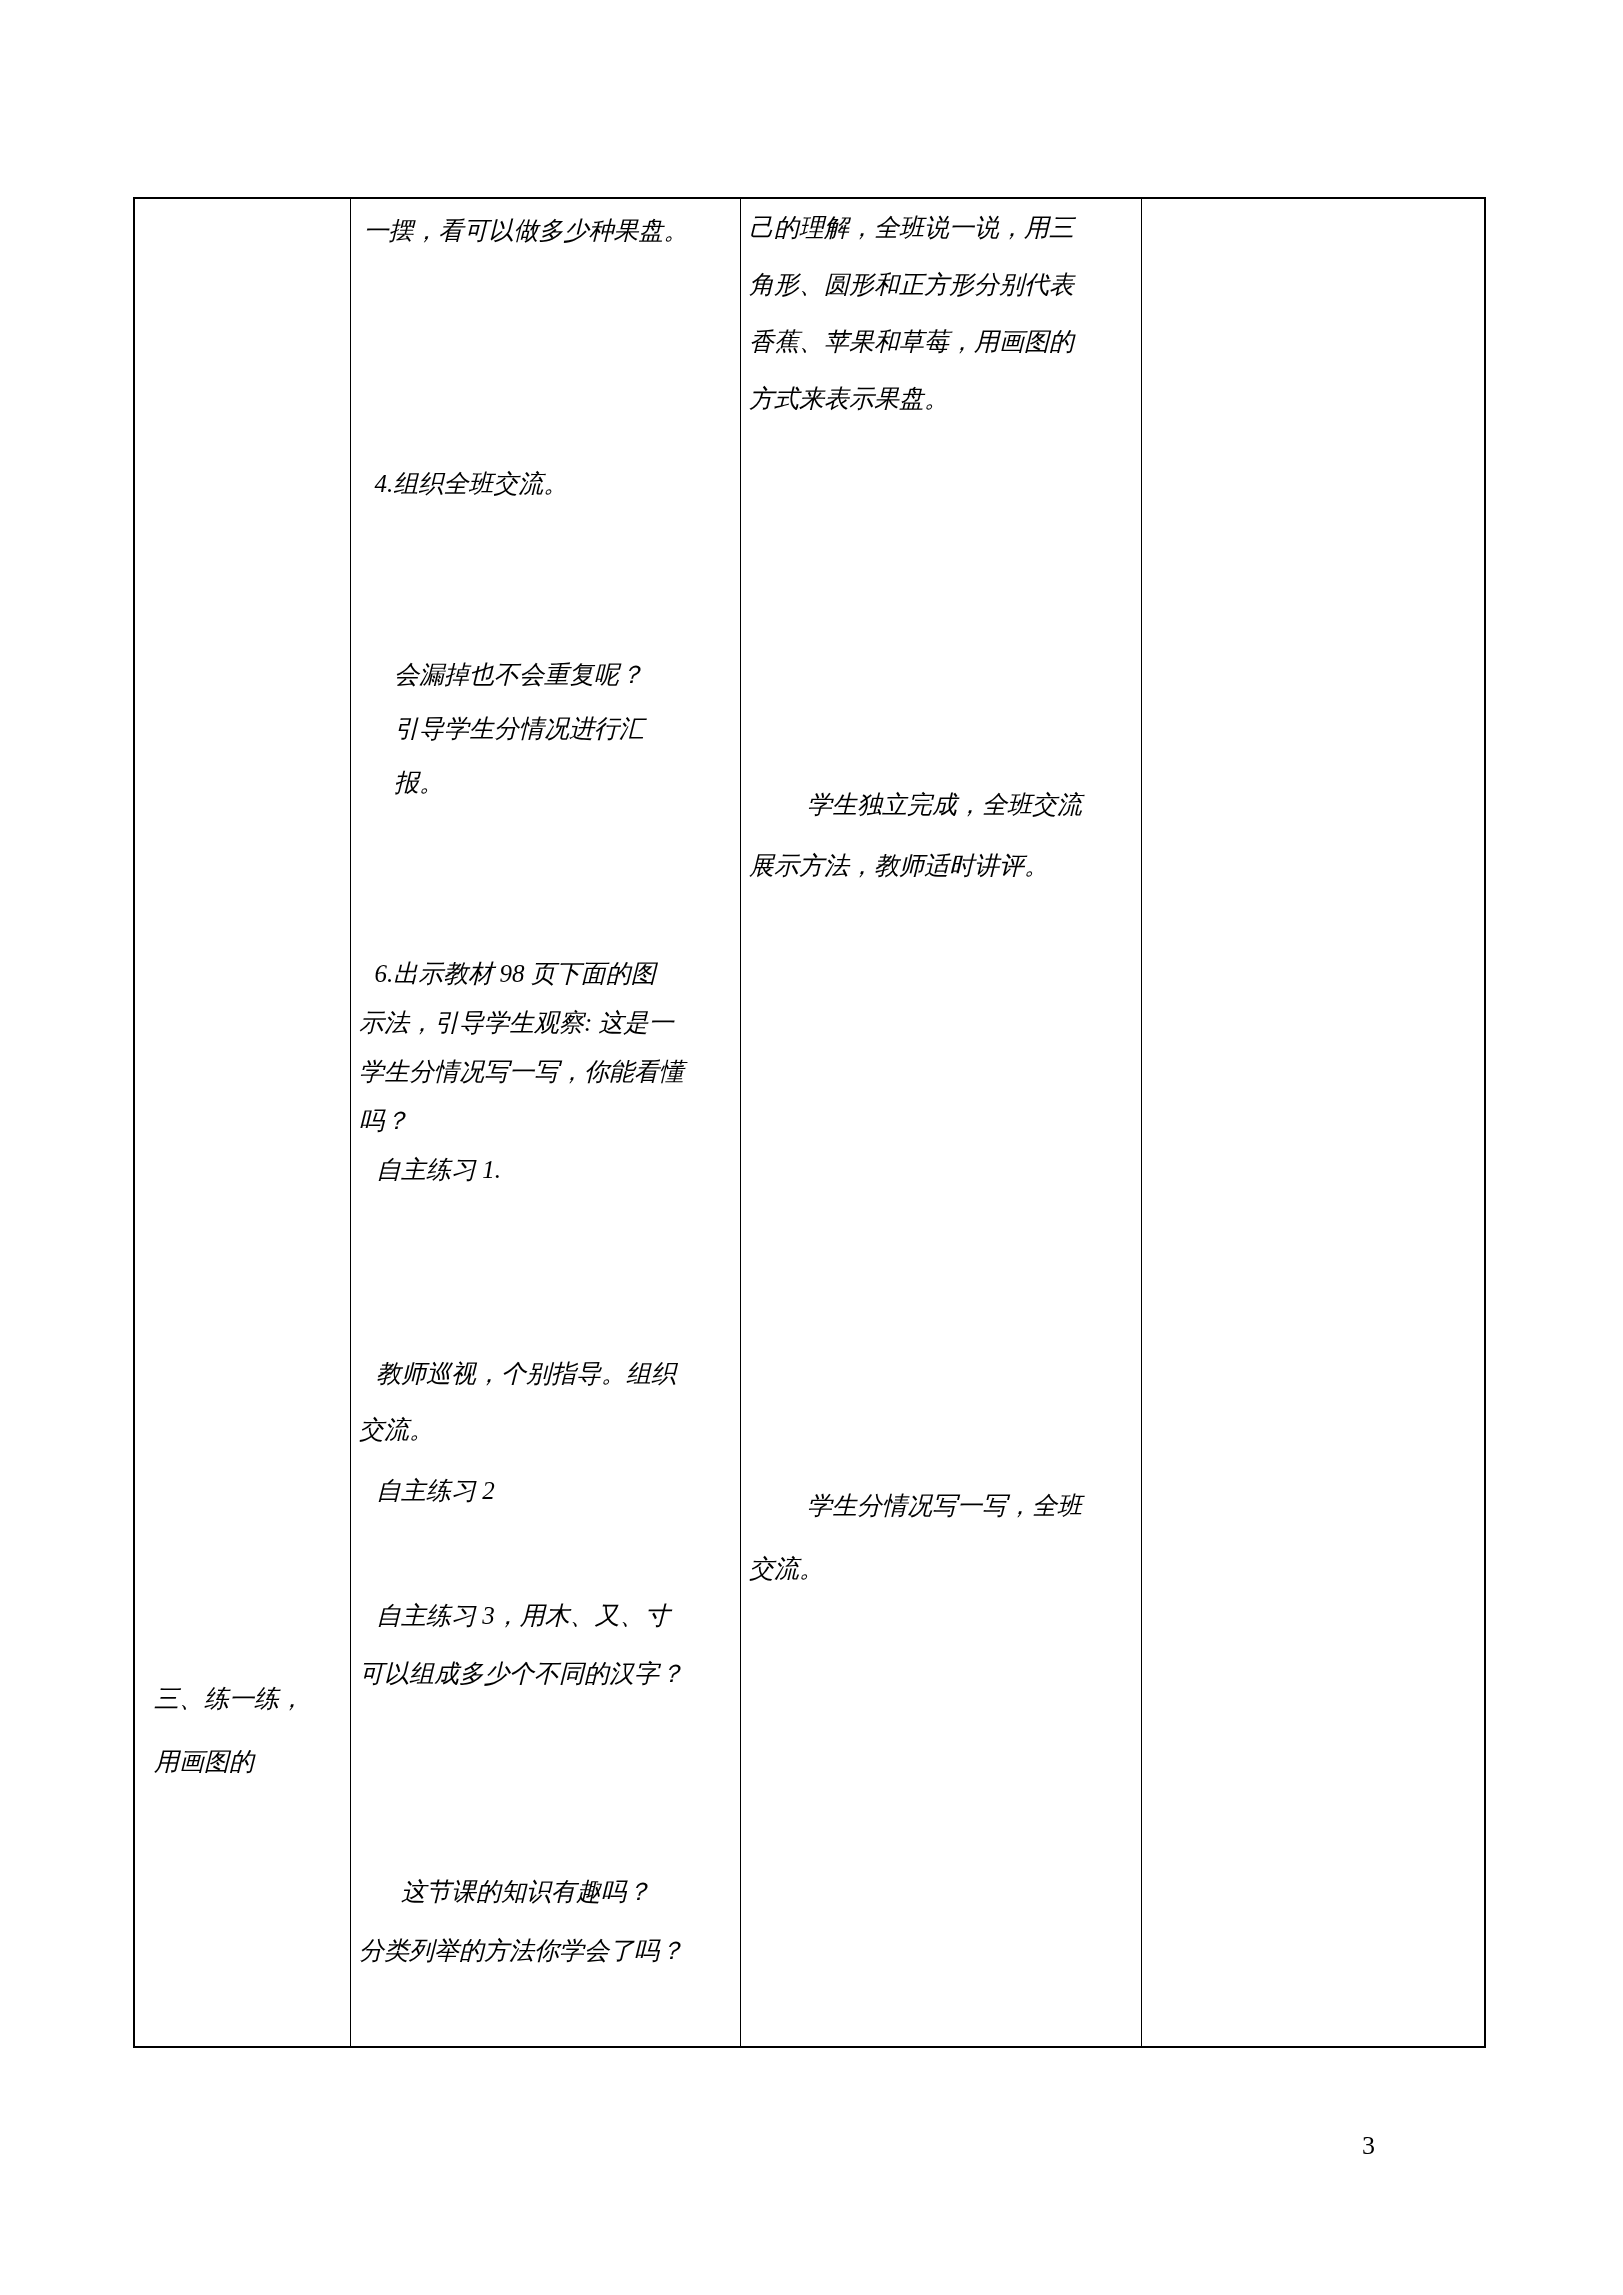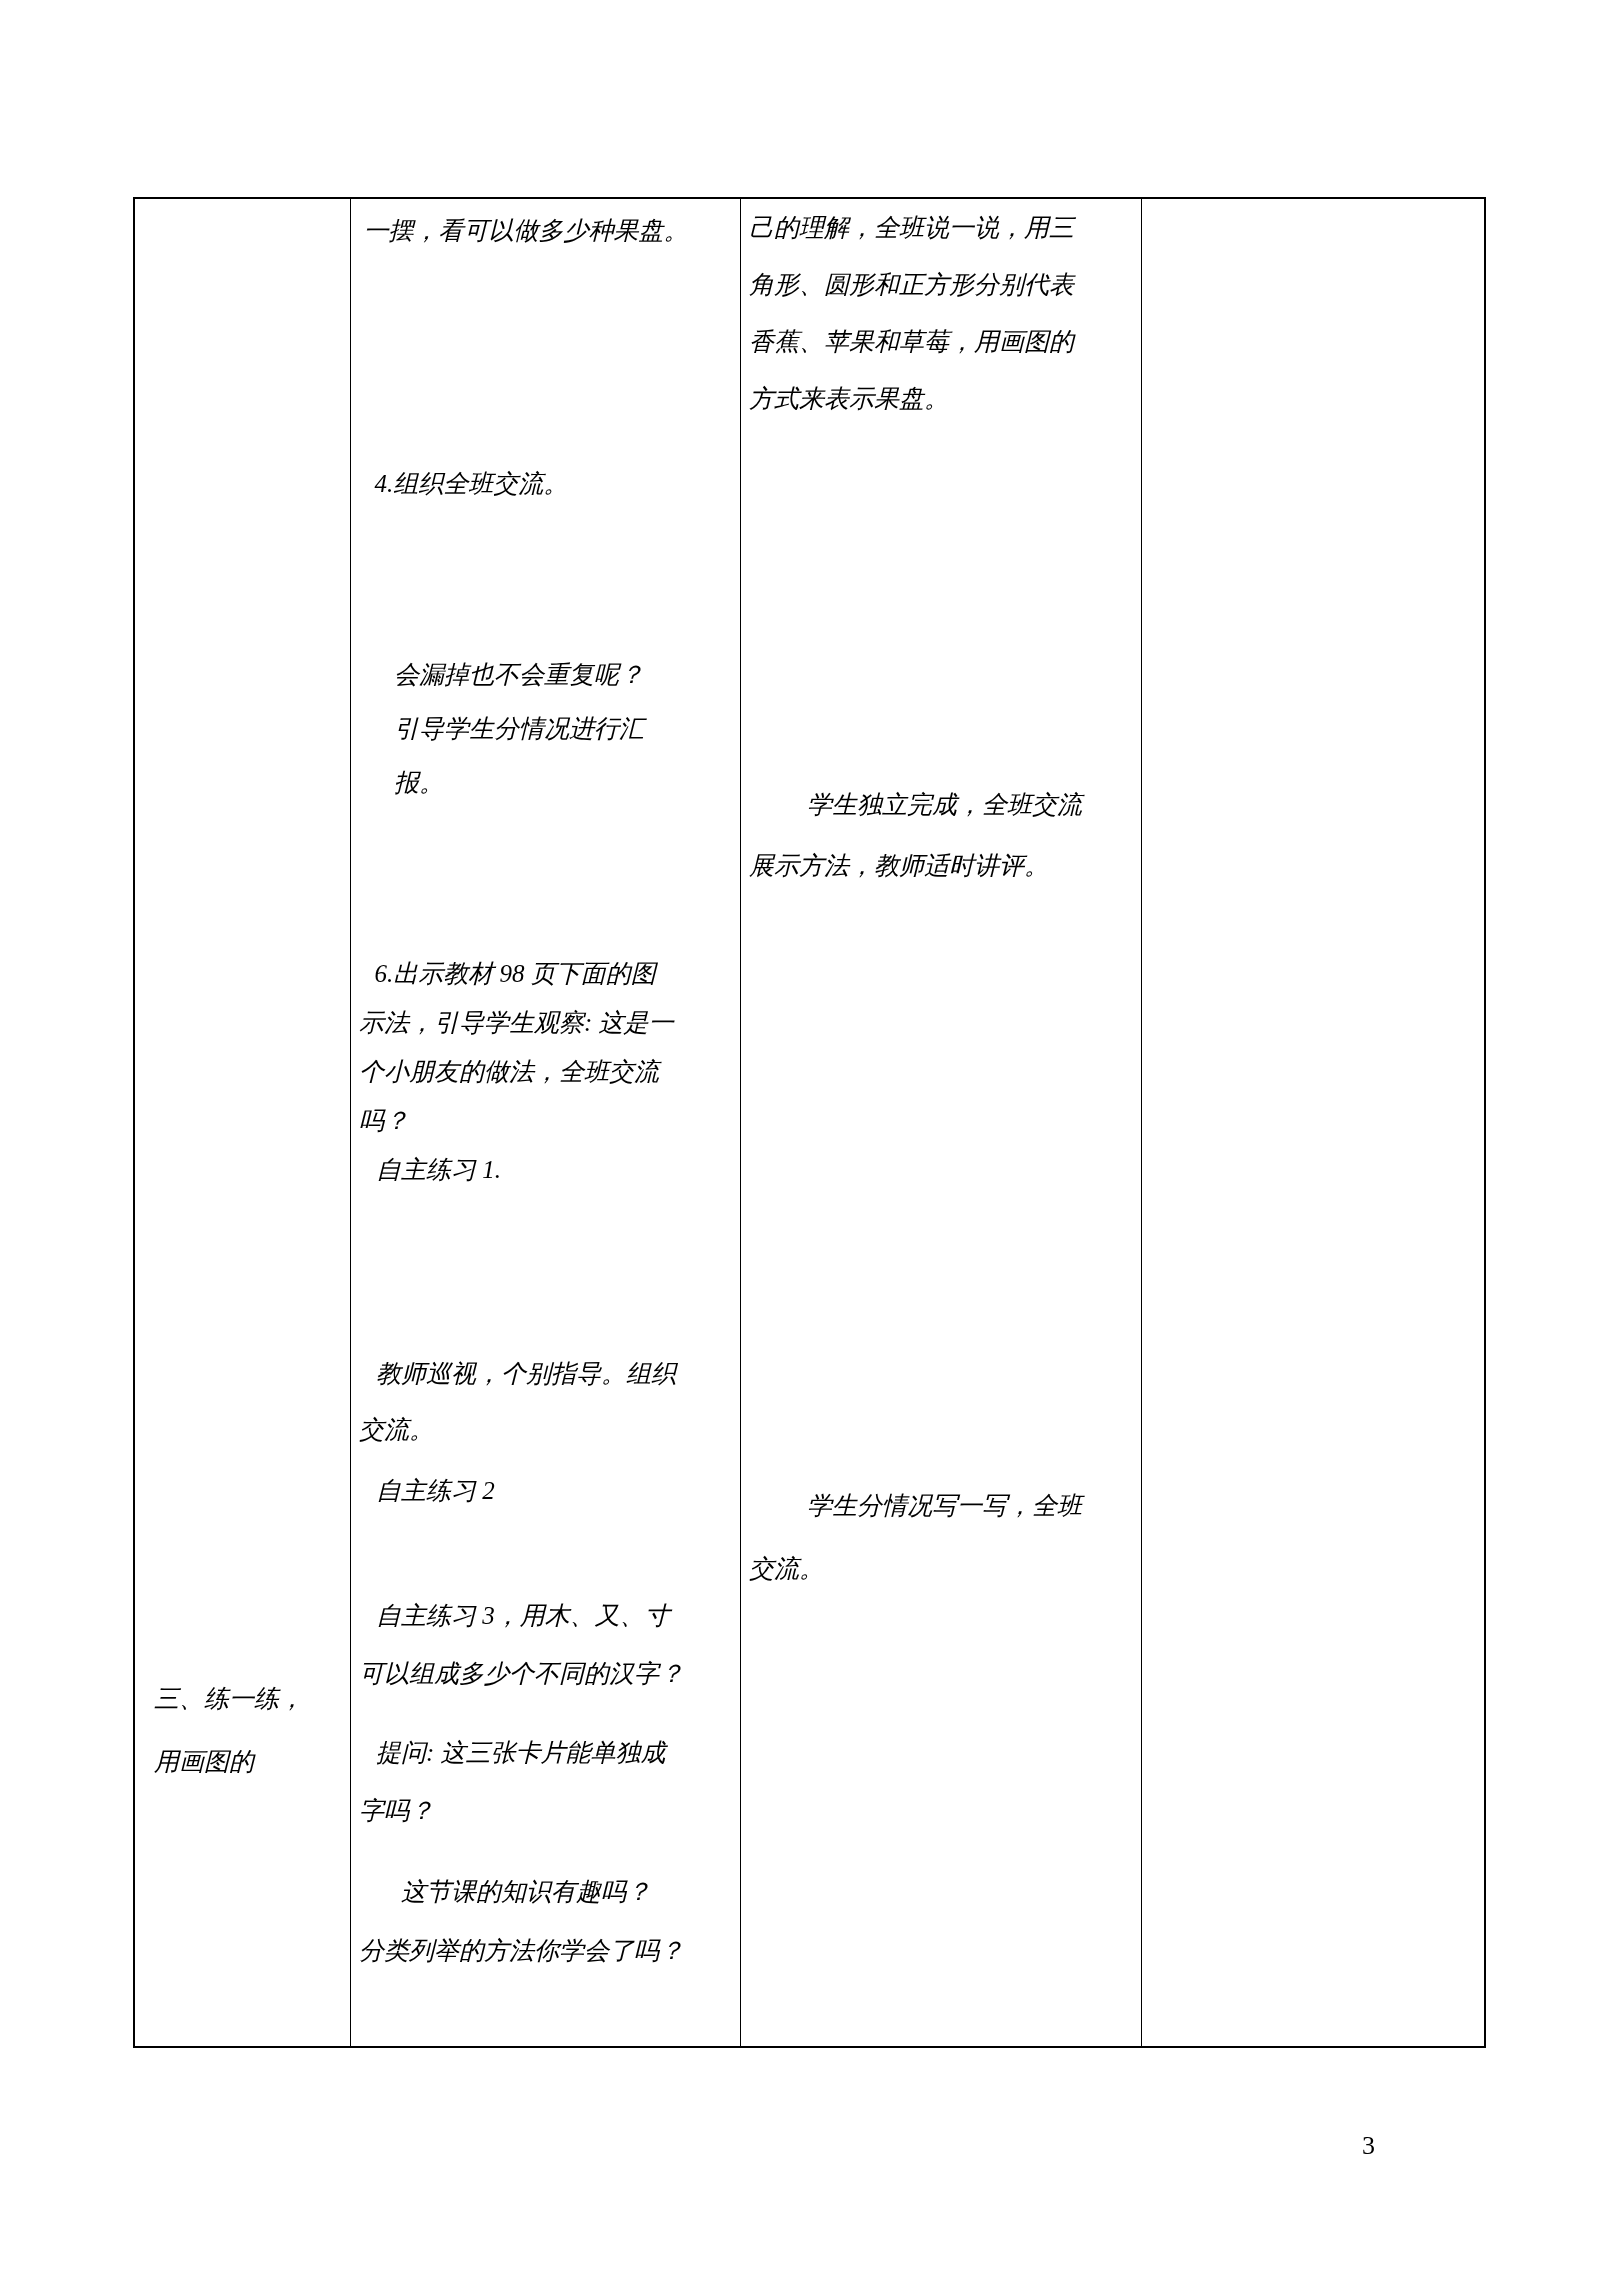--- a/index.html
+++ b/index.html
@@ -88,40 +88,36 @@
         <div class="ln i28">4.组织全班交流。</div>
       </div>
       <div class="bk lh97" style="top:449px">
         <div class="ln i62">会漏掉也不会重复呢？</div>
         <div class="ln i62">引导学生分情况进行汇</div>
         <div class="ln i62">报。</div>
       </div>
       <div class="bk lh88" style="top:750px">
         <div class="ln i28">6.出示教材 98 页下面的图</div>
         <div class="ln">示法，引导学生观察: 这是一</div>
-        <div class="ln">个小朋友的做法，全班交流</div>
+        <div class="ln">学生分情况写一写，你能看懂</div>
         <div class="ln">吗？</div>
       </div>
       <div class="bk lh97" style="top:944px">
         <div class="ln i30">自主练习 1.</div>
       </div>
       <div class="bk lh100" style="top:1147px">
         <div class="ln i30">教师巡视，个别指导。组织</div>
         <div class="ln">交流。</div>
       </div>
       <div class="bk lh97" style="top:1265px">
         <div class="ln i30">自主练习 2</div>
       </div>
       <div class="bk lh103" style="top:1388px">
         <div class="ln i30">自主练习 3，用木、又、寸</div>
         <div class="ln">可以组成多少个不同的汉字？</div>
-      </div>
-      <div class="bk lh103" style="top:1525px">
-        <div class="ln i30">提问: 这三张卡片能单独成</div>
-        <div class="ln">字吗？</div>
       </div>
       <div class="bk lh105" style="top:1663px">
         <div class="ln i75">这节课的知识有趣吗？</div>
         <div class="ln">分类列举的方法你学会了吗？</div>
       </div>
     </div>
 
     <div class="cell c3">
       <div class="bk lh102" style="top:0px">
         <div class="ln">己的理解，全班说一说，用三</div>

